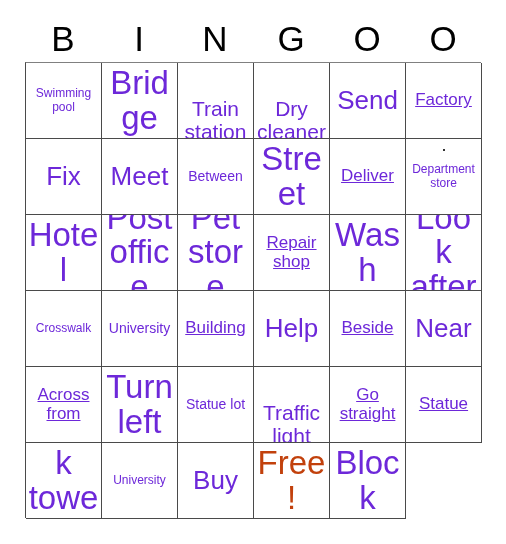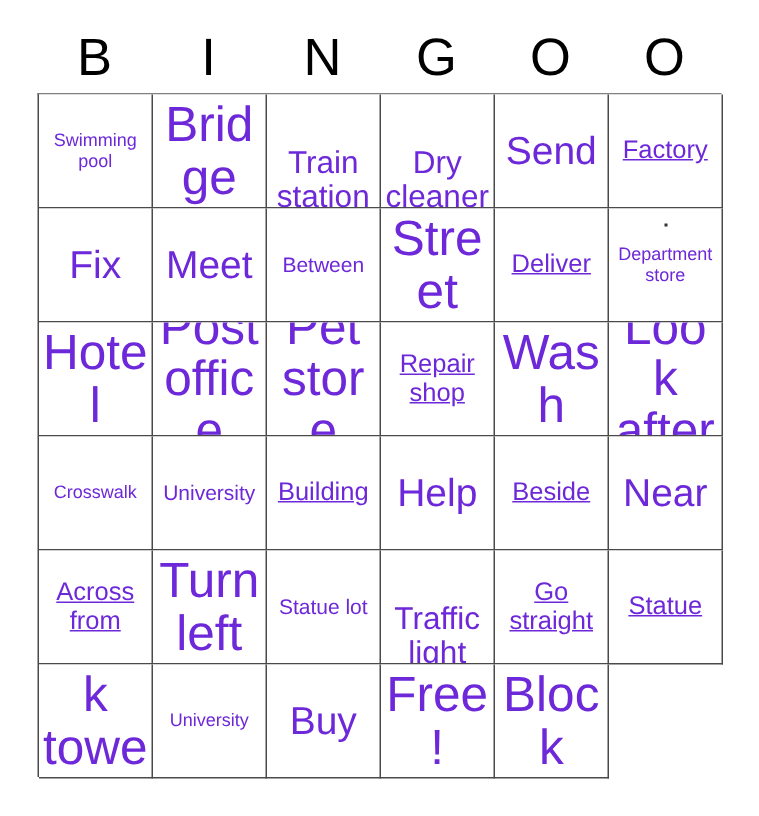--- a/index.html
+++ b/index.html
@@ -84,21 +84,21 @@
   }
 
   
   .fs-xs  { font-size: 12px; line-height: 1.15; }
   .fs-sm  { font-size: 14px; line-height: 1.12; }
   .fs-md  { font-size: 17px; line-height: 1.1; text-decoration: underline; }
   .fs-lg  { font-size: 21px; line-height: 1.08; margin-top: 41px; }
   .fs-xl  { font-size: 33px; line-height: 1.05; }
   .fs-xxl { font-size: 26px; line-height: 1.02; }
 
-  .free-cell .cell-text { color: #6d28d9; }
+  .free-cell .cell-text { color: #c2410c; }
 
   
   .stray-dot {
     position: absolute;
     top: 10px;
     left: 50%;
     transform: translateX(-50%);
     width: 2px;
     height: 2px;
     background: #333333;

